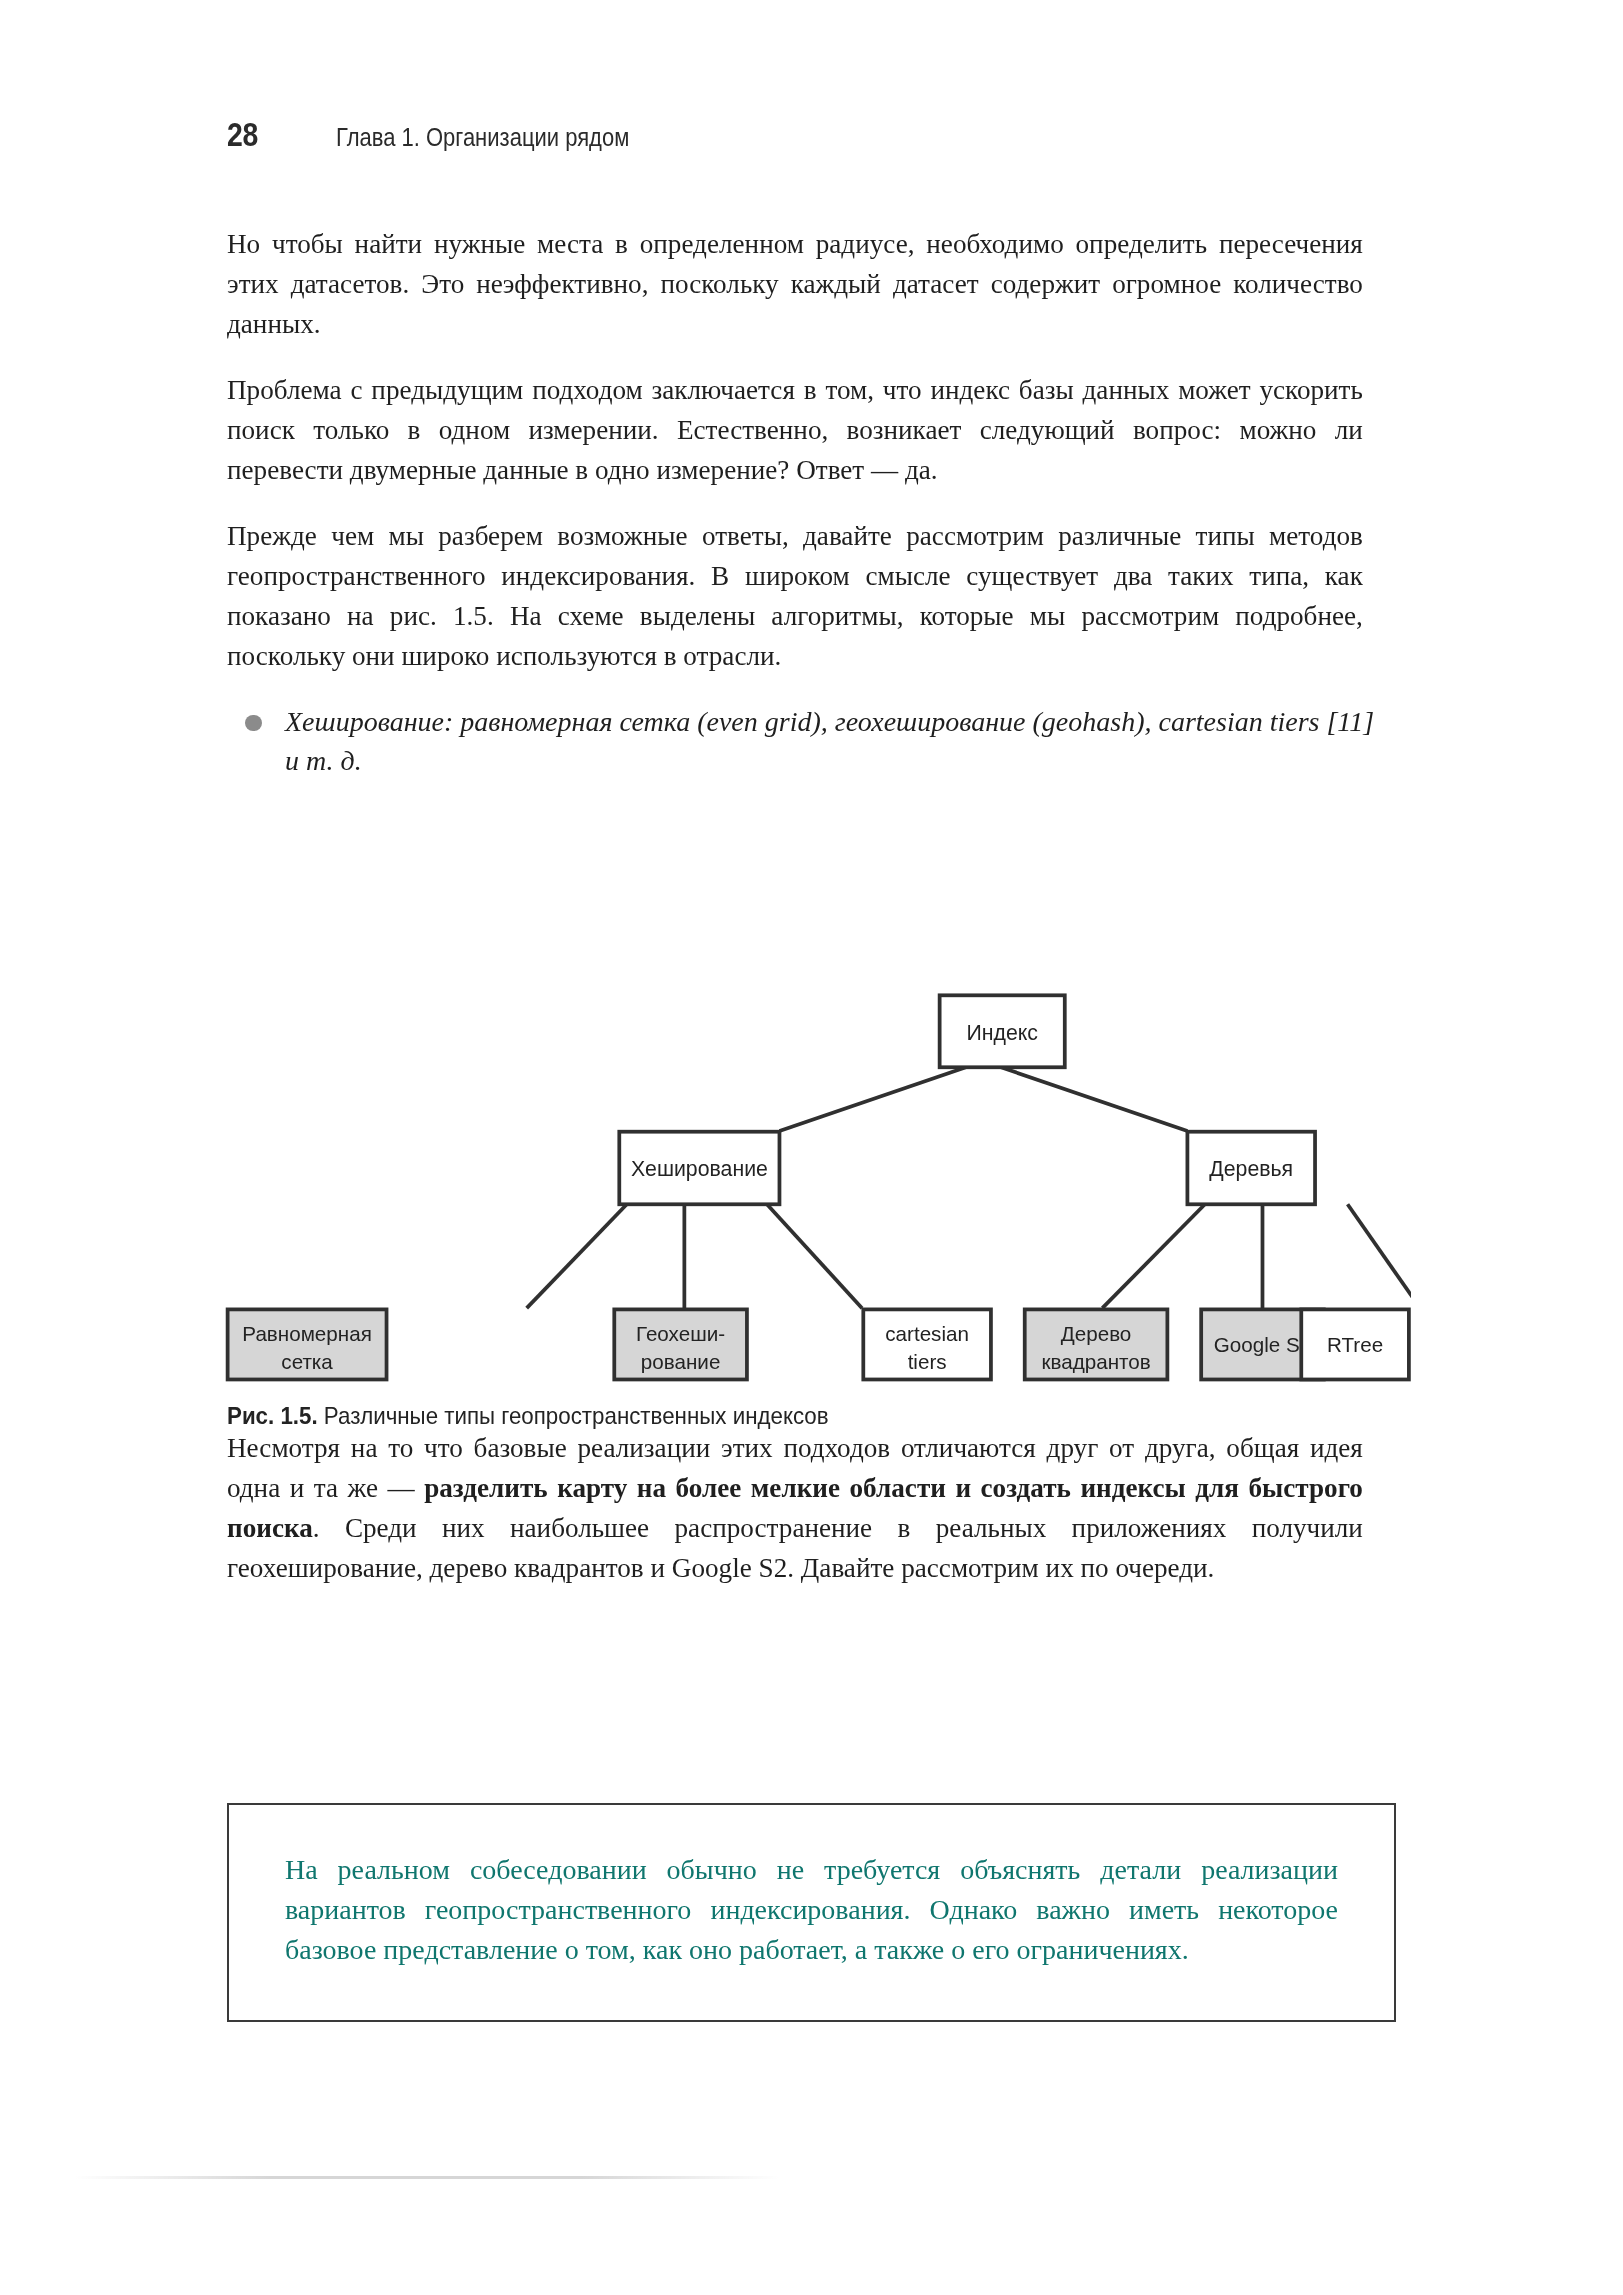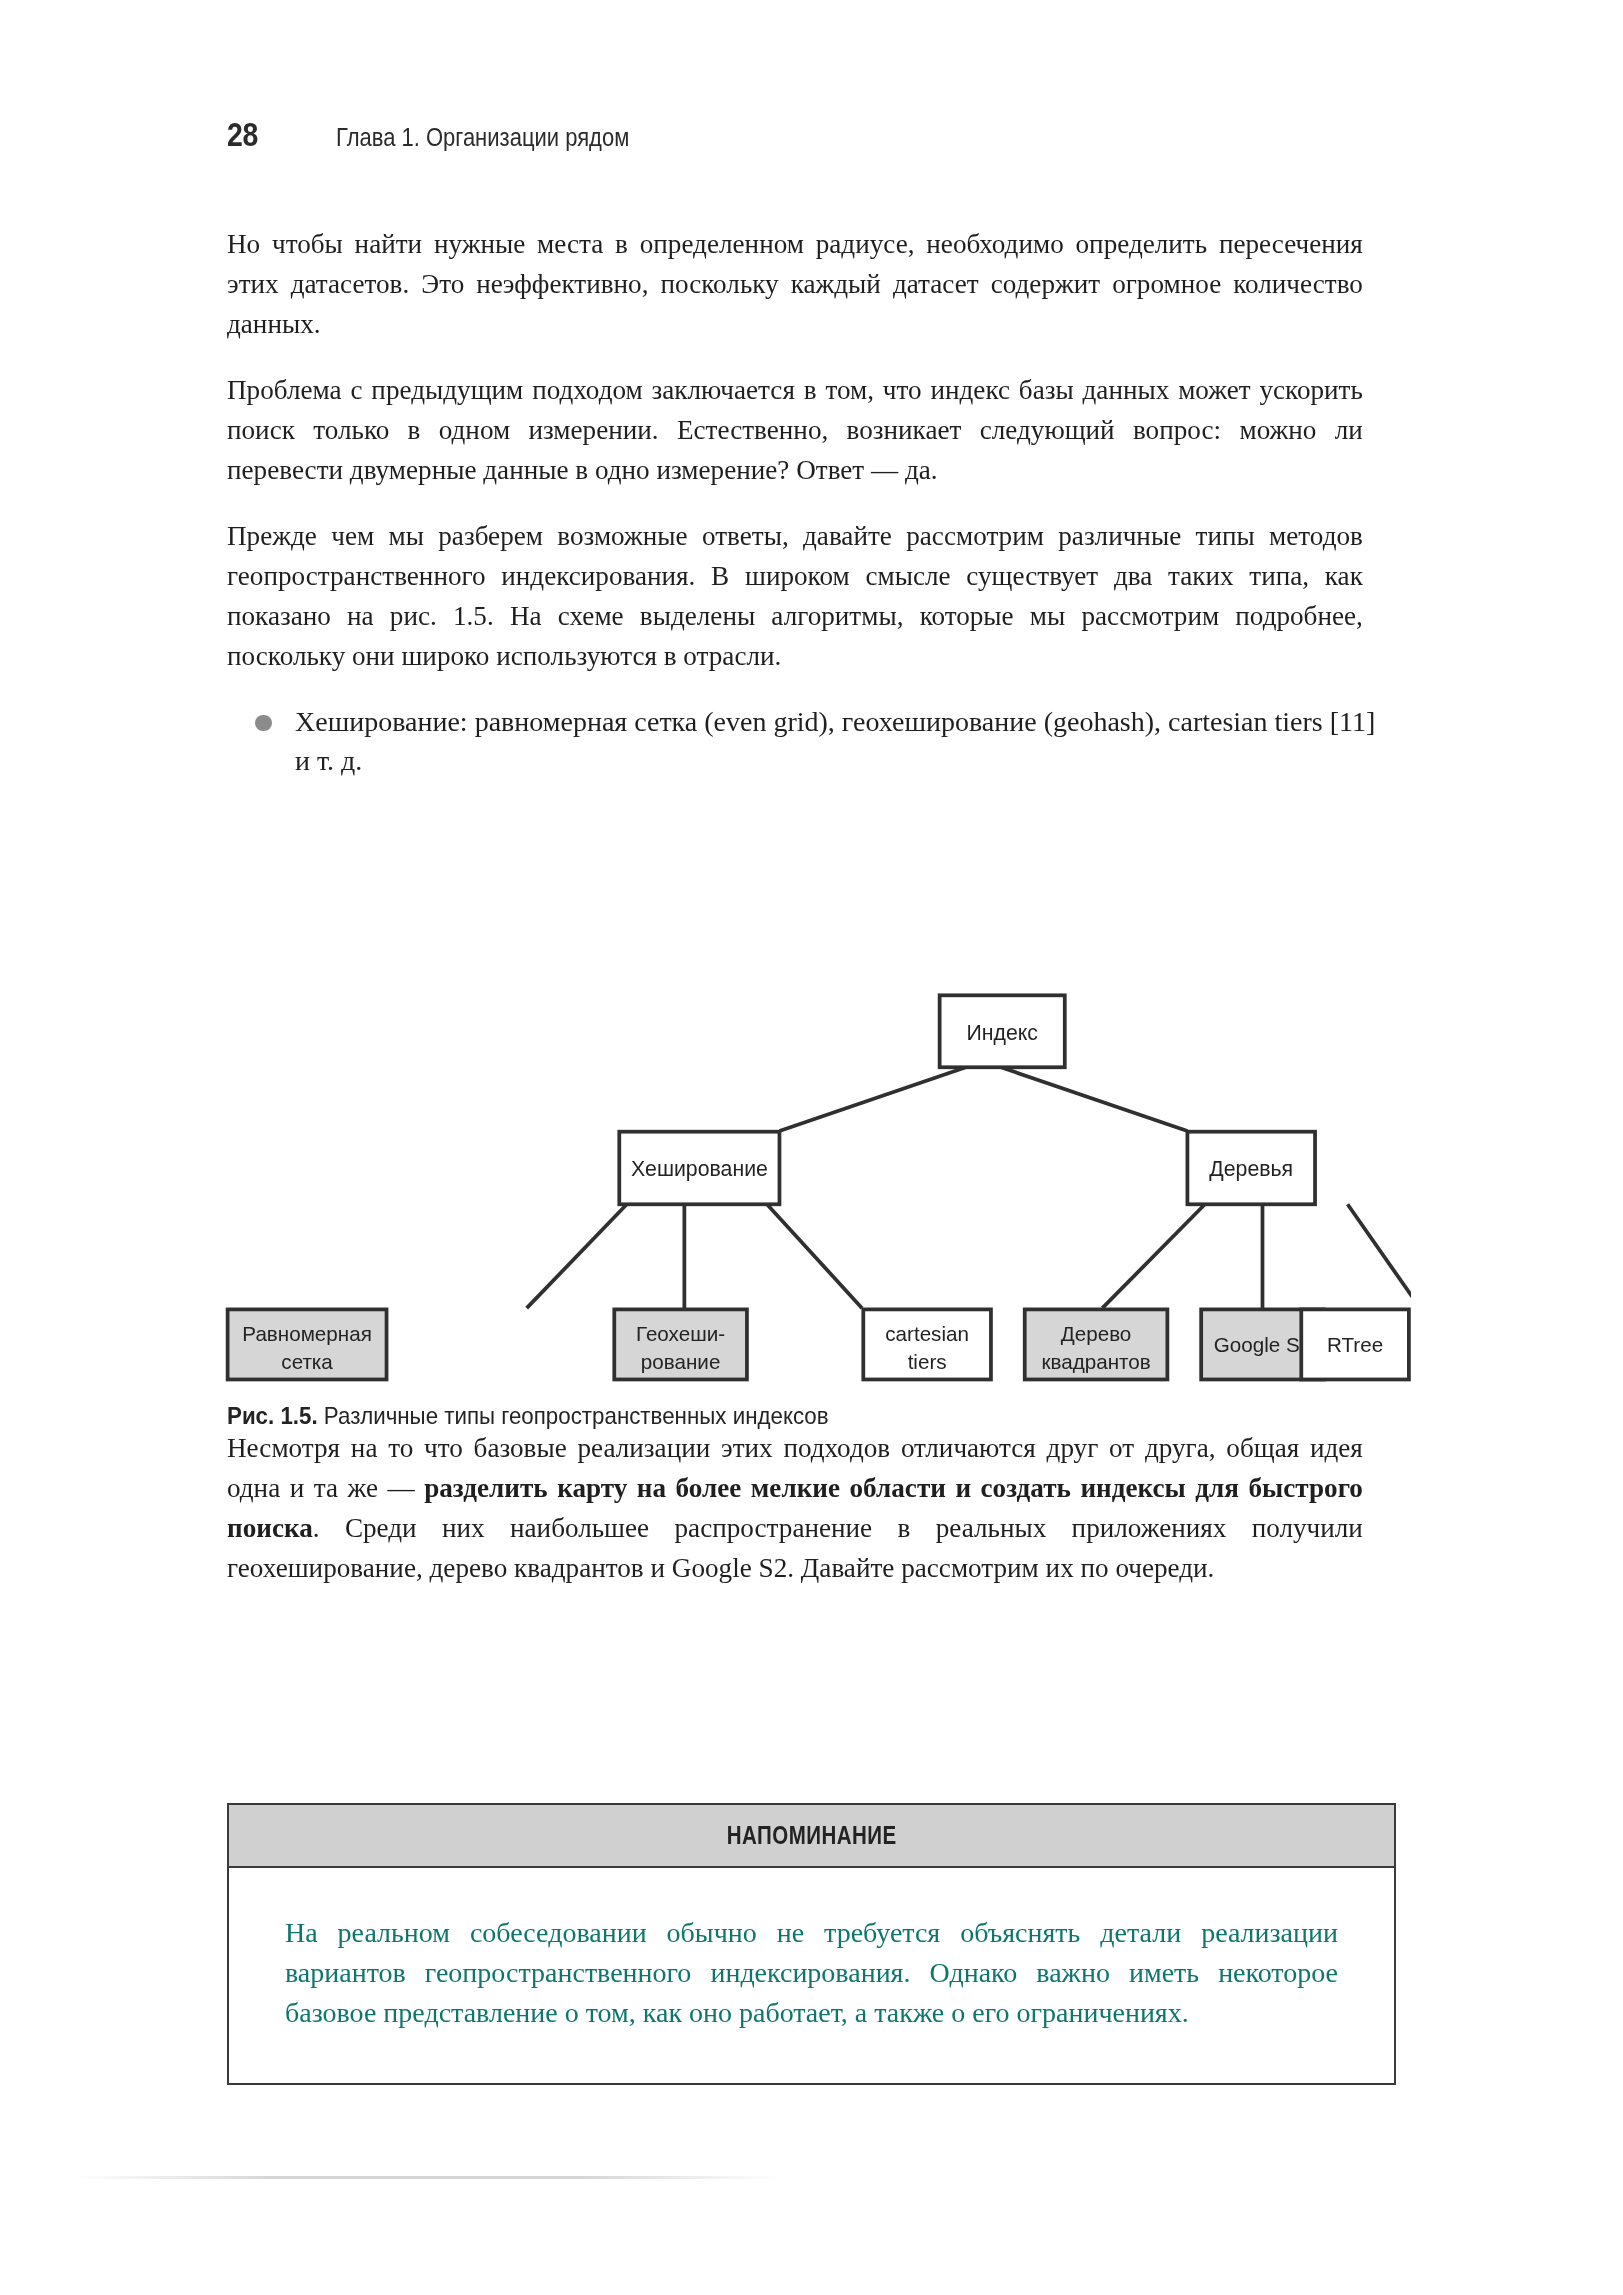--- a/index.html
+++ b/index.html
@@ -69,22 +69,23 @@
     transform: scaleX(0.97);
     transform-origin: left top;
   }
   p.para:last-child { margin-bottom: 0; }
 
   b.strong { font-weight: 700; }
 
   
   ul.bullets {
     list-style: none;
-    margin: 17px;
+    margin: 7px;
     padding: 0;
+    font-style: italic;
   }
   ul.bullets li {
     position: relative;
     padding-left: 51px;
     margin-bottom: 17.5px;
     font-size: 28px;
     line-height: 39px;
     font-family: "Liberation Serif", serif;
     color: #1f1f1f;
   }
@@ -267,23 +268,20 @@
 
   <div class="caption">
     <span class="cap-num">Рис. 1.5.</span><span> Различные типы геопространственных индексов</span>
   </div>
 
   <div class="content" style="top:1428px;">
     <p class="para"><span>Несмотря на то что базовые реализации этих подходов отличаются друг от друга, общая идея одна и та же — </span><b class="strong">разделить карту на более мелкие области и создать индексы для быстрого поиска</b><span>. Среди них наибольшее распространение в реальных приложениях получили геохеширование, дерево квадрантов и Google S2. Давайте рассмотрим их по очереди.</span></p>
   </div>
 
   <div class="notebox">
-    <div class="note-header">
-      <span>НАПОМИНАНИЕ</span>
-    </div>
     <div class="note-body">
       <p>На реальном собеседовании обычно не требуется объяснять детали реализации вариантов геопространственного индексирования. Однако важно иметь некоторое базовое представление о том, как оно работает, а также о его ограничениях.</p>
     </div>
   </div>
 
   <div class="edge-artifact"></div>
 
 </div>
 
 

